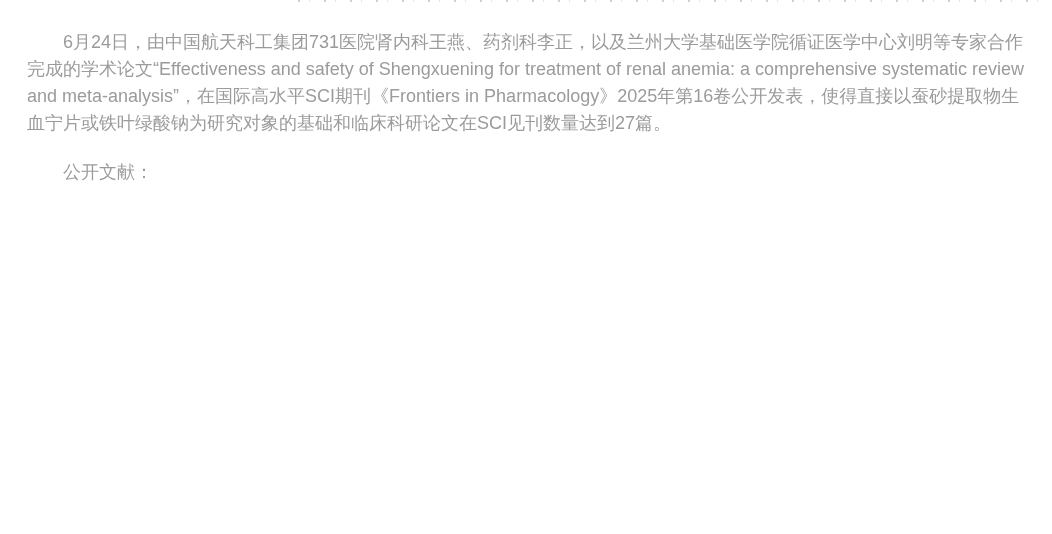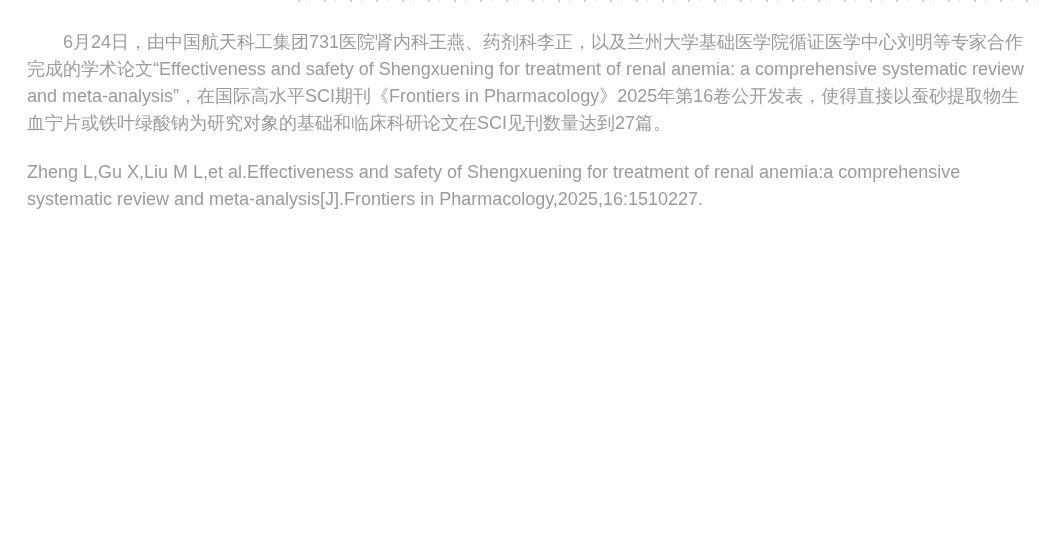--- a/index.html
+++ b/index.html
@@ -45,14 +45,14 @@
     text-indent: 0;
   }
 </style>
 </head>
 <body>
 
 <div class="clipped-top"></div>
 
 <div class="article">
   <p class="para indent">6月24日，由中国航天科工集团731医院肾内科王燕、药剂科李正，以及兰州大学基础医学院循证医学中心刘明等专家合作完成的学术论文“Effectiveness and safety of Shengxuening for treatment of renal anemia: a comprehensive systematic review and meta-analysis”，在国际高水平SCI期刊《Frontiers in Pharmacology》2025年第16卷公开发表，使得直接以蚕砂提取物生血宁片或铁叶绿酸钠为研究对象的基础和临床科研论文在SCI见刊数量达到27篇。</p>
-  <p class="para citation">Zheng L,Gu X,Liu M L,et al.Effectiveness and safety of Shengxuening for treatment of renal anemia:a comprehensive systematic review and meta-analysis[J].Frontiers in Pharmacology,2025,16:1510227.</p>
+  <p class="para indent">公开文献：</p>
 </div>
 
 </body></html>

